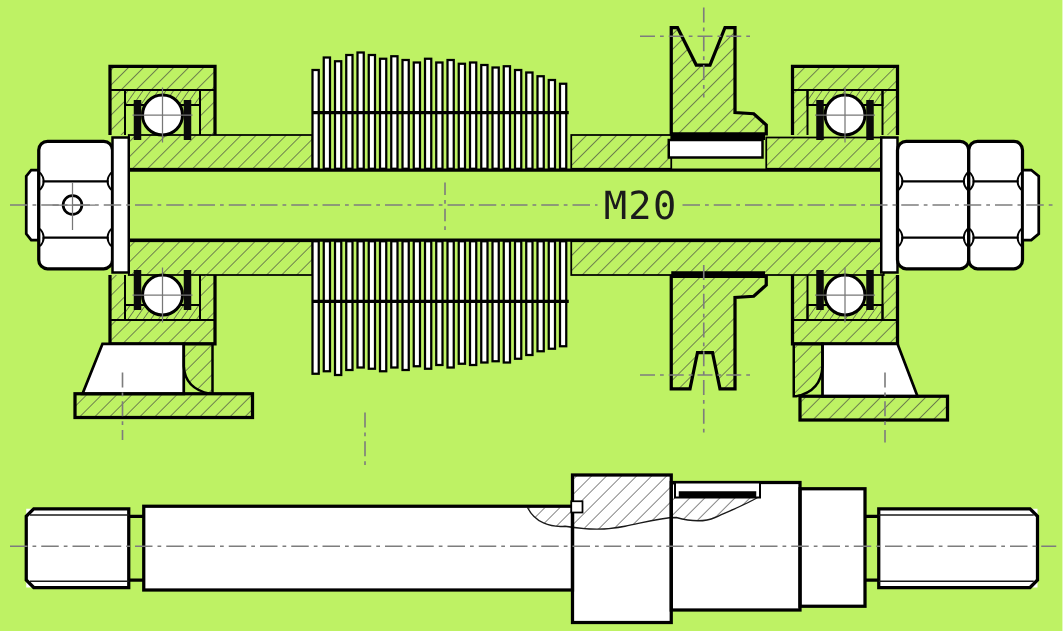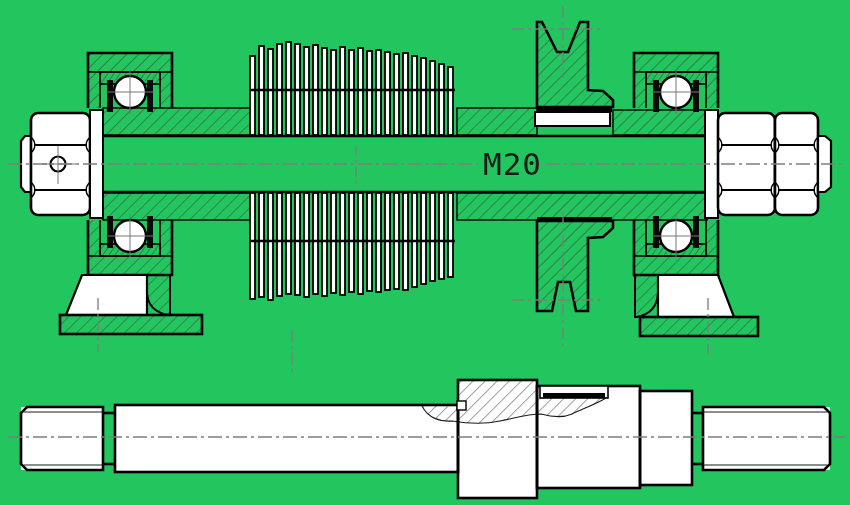--- a/index.html
+++ b/index.html
@@ -1,16 +1,16 @@
 <!DOCTYPE html>
 <html><head>
 <meta charset="utf-8">
 <style>
   html,body{margin:0;padding:0;background:#fff;}
-  #stage{width:850px;height:505px;position:relative;background:#22c55e;overflow:hidden;}
+  #stage{width:850px;height:505px;position:relative;background:#bef264;overflow:hidden;}
   svg{display:block;}
   text.cad{font-family:"DejaVu Sans Mono", monospace;font-size:31px;fill:#1b1b1b;letter-spacing:1px;}
 </style>
 </head>
 <body>
 
 <div id="stage">
 <svg width="850" height="505" viewBox="0 0 850 505">
 <defs>
   <pattern id="hp" patternUnits="userSpaceOnUse" width="8.5" height="8.5" patternTransform="rotate(-45)">

